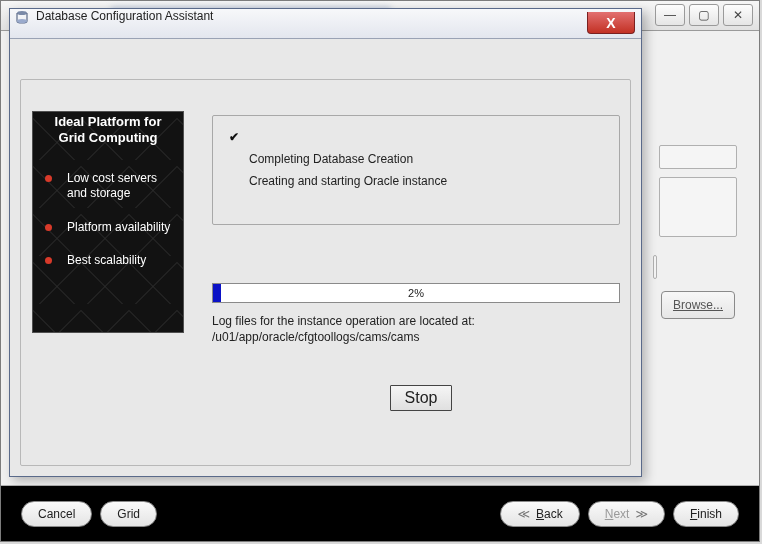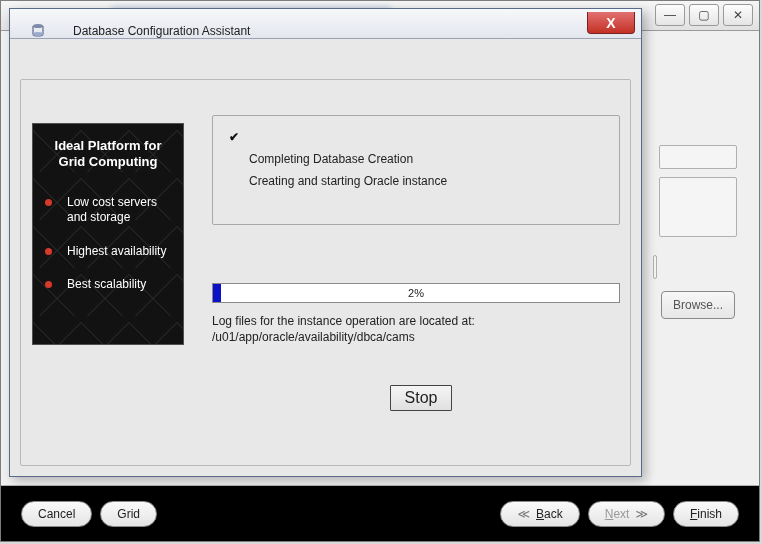--- a/index.html
+++ b/index.html
@@ -56,21 +56,21 @@
   }
   .browse-btn {
     position: absolute;
     right: 24px; top: 290px;
     width: 74px; height: 28px;
     border: 1px solid #8a8a8a;
     border-radius: 4px;
     background: linear-gradient(#f7f7f7, #e6e6e6);
     font-size: 12px;
     color: #555;
-    display: flex; align-items: center; justify-content: center;
+    display: flex; align-items: center; justify-content: center; text-decoration: underline;
   }
 
   .button-bar {
     position: absolute;
     left: 0; right: 0; bottom: 0;
     height: 56px;
     border-top: 1px solid #b0b0b0;
     background: #000000;
     display: flex; align-items: center;
     padding: 0 20px;
@@ -97,24 +97,23 @@
     left: 9px; top: 8px;
     width: 633px; height: 469px;
     border: 1px solid #5a6a8a;
     box-shadow: 4px 4px 10px rgba(0,0,0,.25);
     background: #e8e8e8;
   }
   .modal-titlebar {
     height: 30px;
     background: linear-gradient(#f7f8fa, #e3e6ee);
     border-bottom: 1px solid #9aa2b4;
-    display: flex; align-items: flex-end;
-    padding: 0 20px;
+    display: flex; align-items: flex-start;
+    padding: 0 4px;
     position: relative;
-    gap: 21px;
   }
   .app-icon {
     width: 16px; height: 16px;
     margin-right: 6px;
     display: inline-block;
   }
   .app-icon svg { width: 16px; height: 16px; }
   .modal-title {
     font-size: 12px;
     color: #222;
@@ -133,26 +132,26 @@
   }
 
   .modal-body {
     position: relative;
     padding: 18px 14px 14px 14px;
     height: calc(100% - 30px);
   }
 
   .promo-panel {
     position: absolute;
-    left: 22px; top: 84px;
+    left: 22px; top: 72px;
     width: 152px; height: 222px;
     background: #121212;
     border: 1px solid #505050;
     color: #fff;
-    padding: 14px 12px;
+    padding: 2px 12px;
     font-family: Arial, sans-serif;
     overflow: hidden;
   }
   .promo-panel::before {
     content: "";
     position: absolute; inset: 0;
     background-image:
       linear-gradient(45deg,
         rgba(60,60,60,0) 0,
         rgba(60,60,60,0) 42%,
@@ -320,21 +319,21 @@
     <div class="modal-inner-border"></div>
 
     <div class="promo-panel">
       <div class="promo-title">Ideal Platform for Grid Computing</div>
       <div class="promo-bullet">
         <span class="dot"></span>
         <span>Low cost servers and storage</span>
       </div>
       <div class="promo-bullet">
         <span class="dot"></span>
-        <span>Highest availability</span>
+        <span>Platform availability</span>
       </div>
       <div class="promo-bullet">
         <span class="dot"></span>
         <span>Best scalability</span>
       </div>
     </div>
 
     <div class="steps-box">
       <div class="step-row">
         <span class="step-check">✔</span>
@@ -349,18 +348,18 @@
       </div>
     </div>
 
     <div class="progress-bar">
       <div class="progress-fill" id="progress-fill" style="width: 2%;"></div>
       <div class="progress-text">2%</div>
     </div>
 
     <div class="log-text">
       <span>Log files for the instance operation are located at:</span><br>
-      <span>/u01/app/oracle/availability/dbca/cams</span>
+      <span>/u01/app/oracle/cfgtoollogs/cams/cams</span>
     </div>
 
     <div class="stop-btn">Stop</div>
   </div>
 </div>
 
 </body></html>

